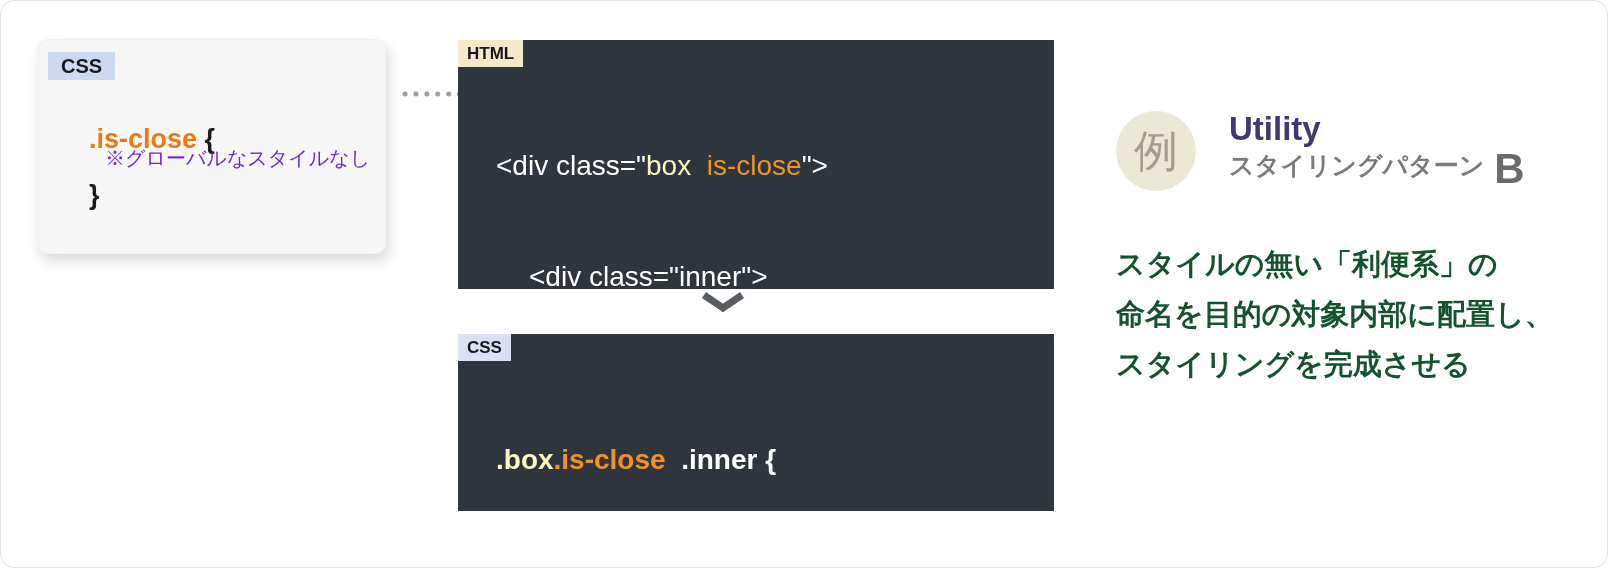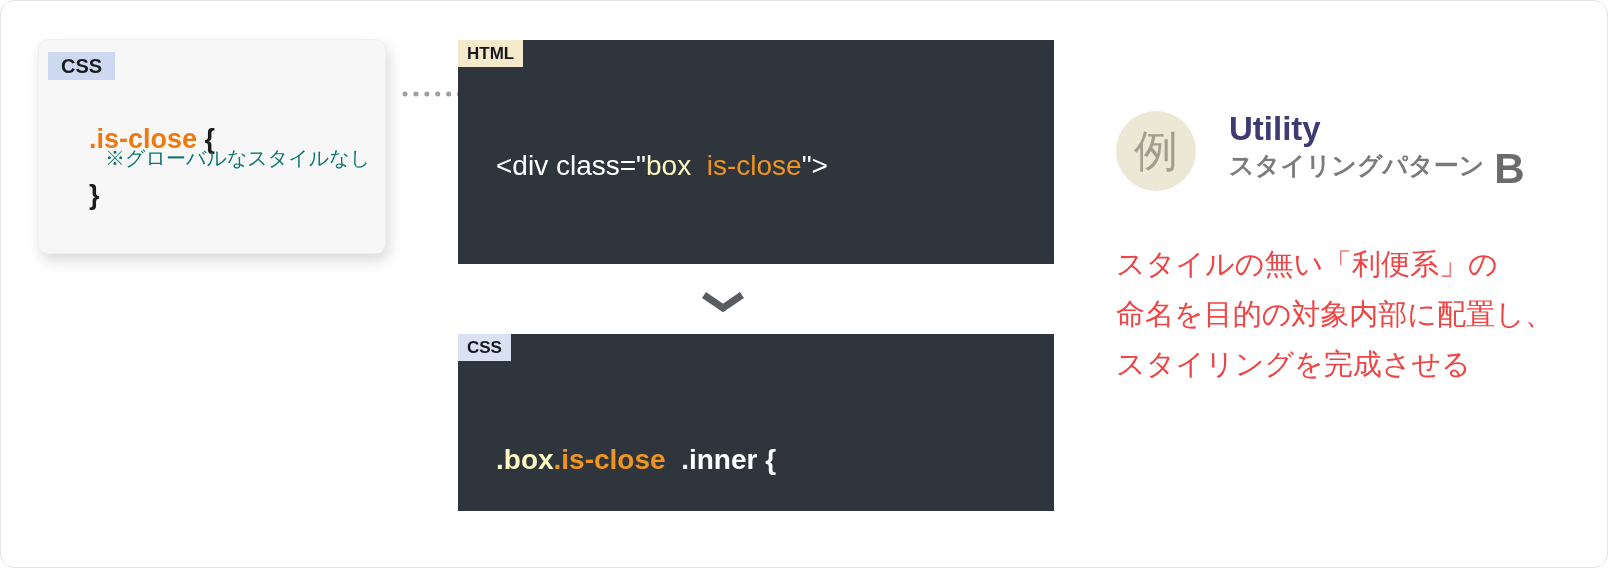--- a/index.html
+++ b/index.html
@@ -15,31 +15,31 @@
     background:#f7f7f8; border:1px solid #f0f0f2; border-radius:10px;
     box-shadow:3px 7px 14px rgba(0,0,0,0.15); box-sizing:border-box;
   }
   .card-label {
     position:absolute; left:9px; top:12px; background:#cdd9f0; color:#16181d;
     font-weight:bold; font-size:20px; line-height:28px; padding:0 13px;
   }
   .card-code { position:absolute; left:50px; top:84px; white-space:pre; }
   .card-sel  { font-size:27px; font-weight:bold; color:#ee790f; }
   .card-brace{ font-size:27px; font-weight:600; color:#1c1c1c; }
-  .card-comment { position:absolute; left:66px; top:105px; font-size:20px; color:#0f766e; white-space:pre; }
+  .card-comment { position:absolute; left:66px; top:105px; font-size:20px; color:#6d28d9; white-space:pre; }
   .card-close { position:absolute; left:50px; top:140px; font-size:27px; font-weight:600; color:#1c1c1c; }
 
   
   .arrow-dots    { position:absolute; left:400px; top:88px; }
   .arrow-head    { position:absolute; left:466px; top:74px; }
   .arrow-down    { position:absolute; left:700px; top:290px; }
 
   
   .codeblock { position:absolute; background:#2f353c; }
-  .block-html { left:457px; top:39px;  width:596px; height:224px; }
+  .block-html { left:457px; top:39px;  width:596px; height:249px; }
   .block-css  { left:457px; top:333px; width:596px; height:177px; }
   .block-label {
     position:absolute; left:0; top:0; font-size:17px; font-weight:bold;
     color:#15171c; line-height:27px; padding:0 9px;
   }
   .lbl-html { background:#f5e9cc; }
   .lbl-css  { background:#d9e1f2; }
   .code {
     position:absolute; left:38px; top:33px; color:#ffffff;
     font-size:28px; line-height:37px; white-space:pre;
@@ -58,21 +58,21 @@
     border-radius:50%; background:#ebe8d6; color:#a29d8e;
     font-size:44px; line-height:80px; text-align:center;
   }
   .ex-head { position:absolute; left:1228px; top:107px; }
   .ex-title { font-size:33px; font-weight:bold; color:#3e3b72; line-height:42px; }
   .ex-subrow { display:flex; align-items:flex-start; gap:10px; margin-top:2px; }
   .ex-subtitle { font-size:25px; font-weight:bold; color:#7b7b7b; line-height:27px; }
   .ex-letter { font-size:42px; font-weight:bold; color:#6b6b6b; line-height:33px; }
   .ex-desc {
     position:absolute; left:1115px; top:238px;
-    font-size:29px; font-weight:normal; color:#ef4444; line-height:50px;
+    font-size:29px; font-weight:bold; color:#14532d; line-height:50px;
   }
 </style>
 </head>
 <body>
 
 <div class="canvas">
 
   <div class="card">
     <span class="card-label">CSS</span>
     <div class="card-code"><span class="card-sel">.is-close</span><span class="card-brace"> {</span></div>

